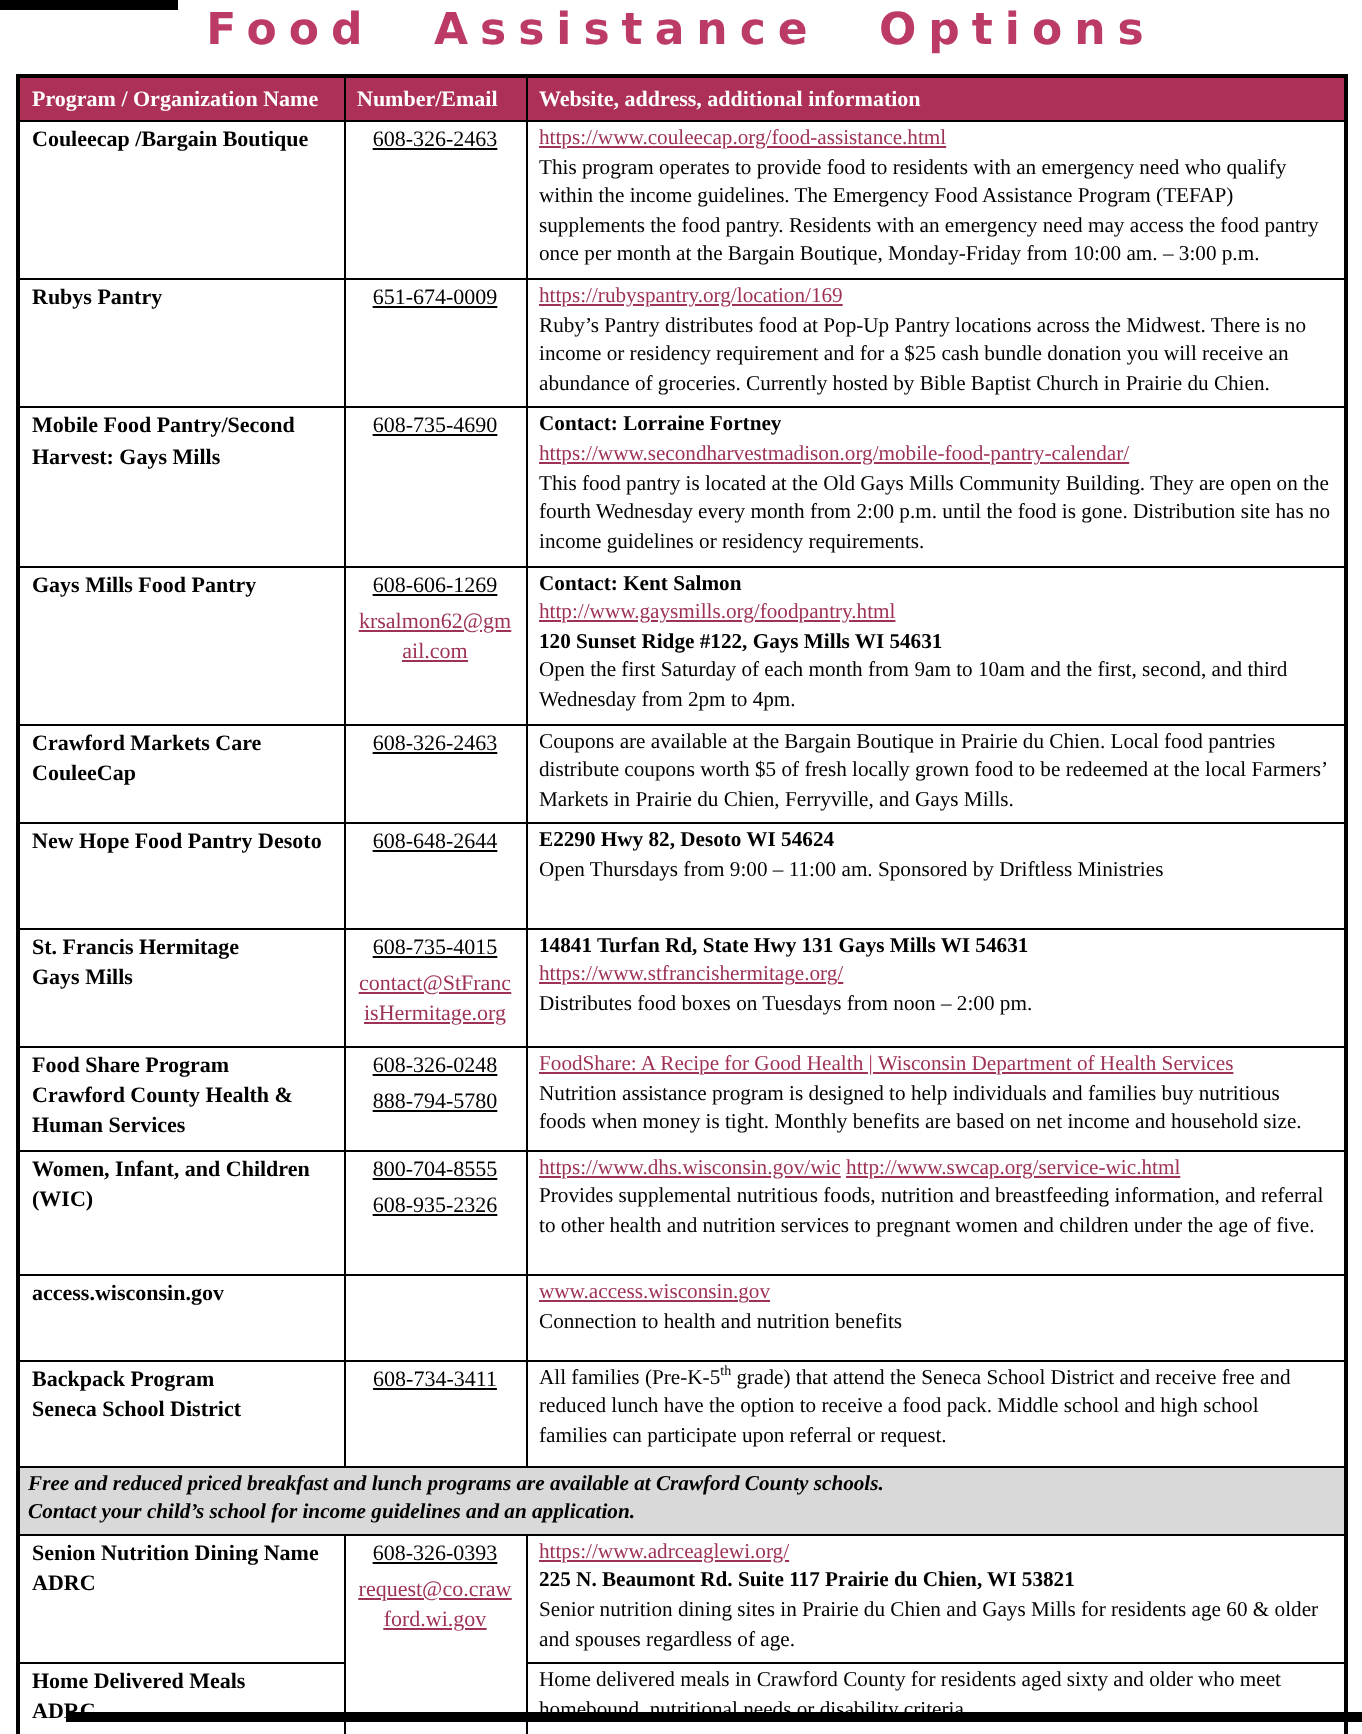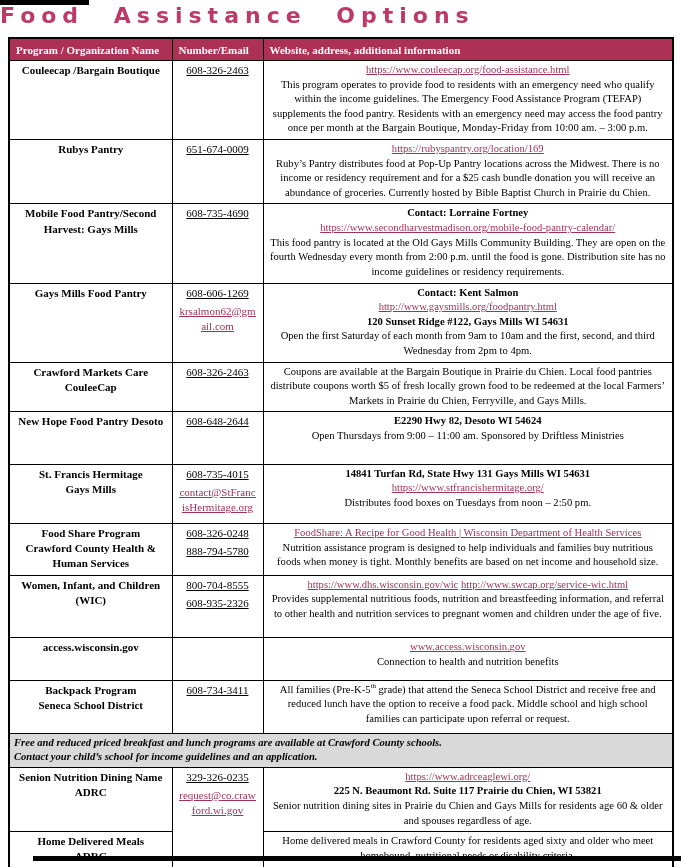--- a/index.html
+++ b/index.html
@@ -6,20 +6,21 @@
   html,body { background:#ffffff; }
   body { font-family:"Liberation Serif", serif; }
   .page {
     position:relative; width:681px; height:867px; background:#fff;
     overflow:hidden;
   }
   .top-bar { position:absolute; top:0; left:0; width:89px; height:5px; background:#000; }
   .bottom-bar { position:absolute; top:856px; left:33px; width:648px; height:5px; background:#000; }
   .page-title {
     margin-top:3px;
+    text-align:center;
     font-family:"DejaVu Sans", sans-serif;
     font-weight:bold;
     font-size:22px;
     letter-spacing:6px;
     word-spacing:16px;
     color:var(--accent, #bb3a66);
   }
   table.food-table {
     margin:9px 8px 0 8px;
     width:664px;
@@ -38,21 +39,20 @@
     text-align:left;
     padding:5px 6px 4px 6px;
     border:1px solid #000;
   }
   td {
     border:1px solid #000;
     vertical-align:top;
     padding:2px 6px 3px 6px;
     font-size:10.6px;
     line-height:1.38;
-    text-align:center;
   }
   td.name-cell { font-weight:bold; font-size:11px; }
   td.contact-cell { text-align:center; font-size:11px;text-decoration:underline; }
   td.contact-cell .line + .line { margin-top:3px; }
   td.contact-cell a { word-break:break-all; }
   td.info-cell .bold { font-weight:bold; }
   a { color:var(--link, #9e3157); text-decoration:underline; cursor:pointer; }
   td.note-cell {
     background:var(--note-bg, #d9d9d9);
     text-align:left;
@@ -173,21 +173,21 @@
             <div>St. Francis Hermitage</div>
             <div>Gays Mills</div>
           </td>
           <td class="contact-cell">
             <div class="line"><span>608-735-4015</span></div>
             <div class="line"><a href="#">contact@StFrancisHermitage.org</a></div>
           </td>
           <td class="info-cell">
             <div class="line"><span class="bold">14841 Turfan Rd, State Hwy 131 Gays Mills WI 54631</span></div>
             <div class="line"><a href="#">https://www.stfrancishermitage.org/</a></div>
-            <div class="line"><span>Distributes food boxes on Tuesdays from noon – 2:50 pm.</span></div>
+            <div class="line"><span>Distributes food boxes on Tuesdays from noon – 2:00 pm.</span></div>
           </td>
         </tr>
         <tr>
           <td class="name-cell">
             <div>Food Share Program</div>
             <div>Crawford County Health &amp;</div>
             <div>Human Services</div>
           </td>
           <td class="contact-cell">
             <div class="line"><span>608-326-0248</span></div>
@@ -239,21 +239,21 @@
             <div>Free and reduced priced breakfast and lunch programs are available at Crawford County schools.</div>
             <div>Contact your child’s school for income guidelines and an application.</div>
           </td>
         </tr>
         <tr>
           <td class="name-cell">
             <div>Senion Nutrition Dining Name</div>
             <div>ADRC</div>
           </td>
           <td class="contact-cell" rowspan="2">
-            <div class="line"><span>329-326-0235</span></div>
+            <div class="line"><span>608-326-0393</span></div>
             <div class="line"><a href="#">request@co.crawford.wi.gov</a></div>
           </td>
           <td class="info-cell">
             <div class="line"><a href="#">https://www.adrceaglewi.org/</a></div>
             <div class="line"><span class="bold">225 N. Beaumont Rd. Suite 117 Prairie du Chien, WI 53821</span></div>
             <div class="line"><span>Senior nutrition dining sites in Prairie du Chien and Gays Mills for residents age 60 &amp; older and spouses regardless of age.</span></div>
           </td>
         </tr>
         <tr>
           <td class="name-cell">

